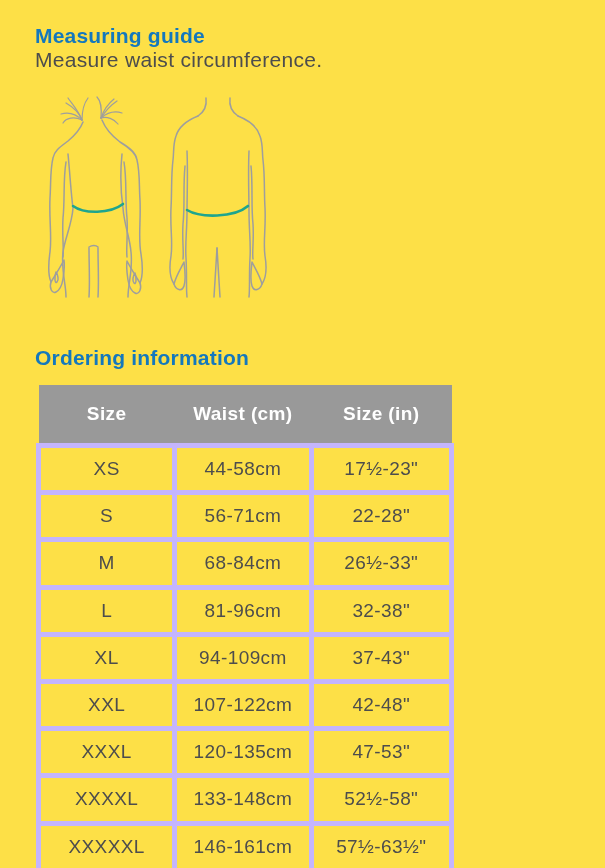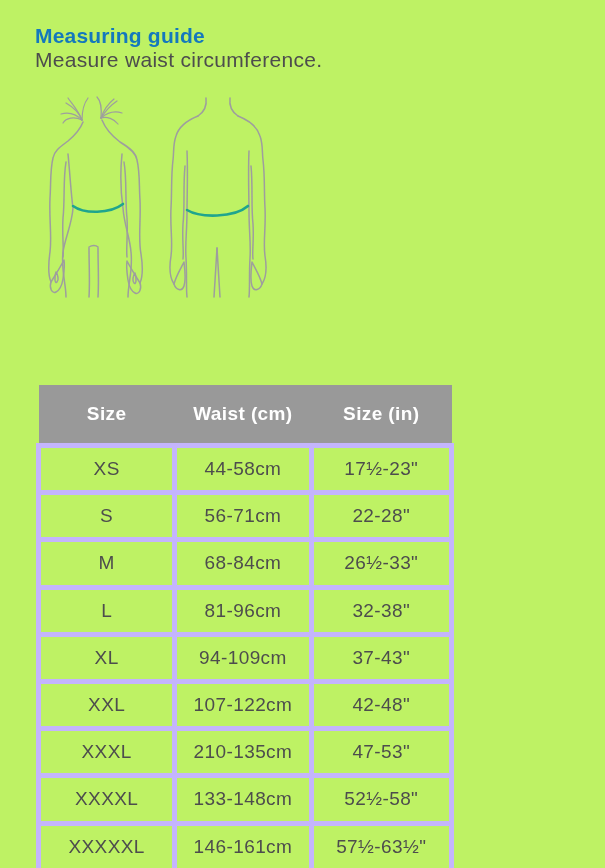--- a/index.html
+++ b/index.html
@@ -1,19 +1,19 @@
 <!DOCTYPE html>
 <html><head>
 <meta charset="utf-8">
 <style>
   html,body{margin:0;padding:0;background:#ffffff;}
   .page{
     position:relative;
     width:605px;height:868px;
-    background:#bef264;
+    background:#fde047;
     font-family:"Liberation Sans", sans-serif;
     overflow:hidden;
   }
   .section-title{
     position:absolute;left:35px;
     font-size:21px;font-weight:700;color:#1478bd;
     letter-spacing:0.2px;margin:0;
   }
   #measuring-title{top:24px;}
   #ordering-title{top:346px;}
@@ -115,20 +115,21 @@
         <path d="M27,55 C28,78 27,100 27,116 C27,134 25,148 26,162 C27,180 26,192 27,201"></path>
         <path d="M89,55 C88,78 89,100 89,116 C89,134 91,148 90,162 C89,180 90,192 89,201"></path>
 
         <path d="M57,152 C56,168 55,186 54,201"></path>
         <path d="M57,152 C58,168 59,186 60,201"></path>
       </g>
       <path class="waistline" d="M27,114 C40,122 74,122 88,110"></path>
     </svg>
   </div>
 
+  <h2 class="section-title" id="ordering-title">Ordering information</h2>
 
   <table class="size-table">
     <colgroup>
         <col class="c1">
         <col class="c2">
         <col class="c3">
       </colgroup>
     <thead>
       <tr>
         <th>Size</th>
@@ -162,21 +163,21 @@
         <td>94-109cm</td>
         <td>37-43"</td>
       </tr>
       <tr>
         <td>XXL</td>
         <td>107-122cm</td>
         <td>42-48"</td>
       </tr>
       <tr>
         <td>XXXL</td>
-        <td>210-135cm</td>
+        <td>120-135cm</td>
         <td>47-53"</td>
       </tr>
       <tr>
         <td>XXXXL</td>
         <td>133-148cm</td>
         <td>52½-58"</td>
       </tr>
       <tr>
         <td>XXXXXL</td>
         <td>146-161cm</td>

